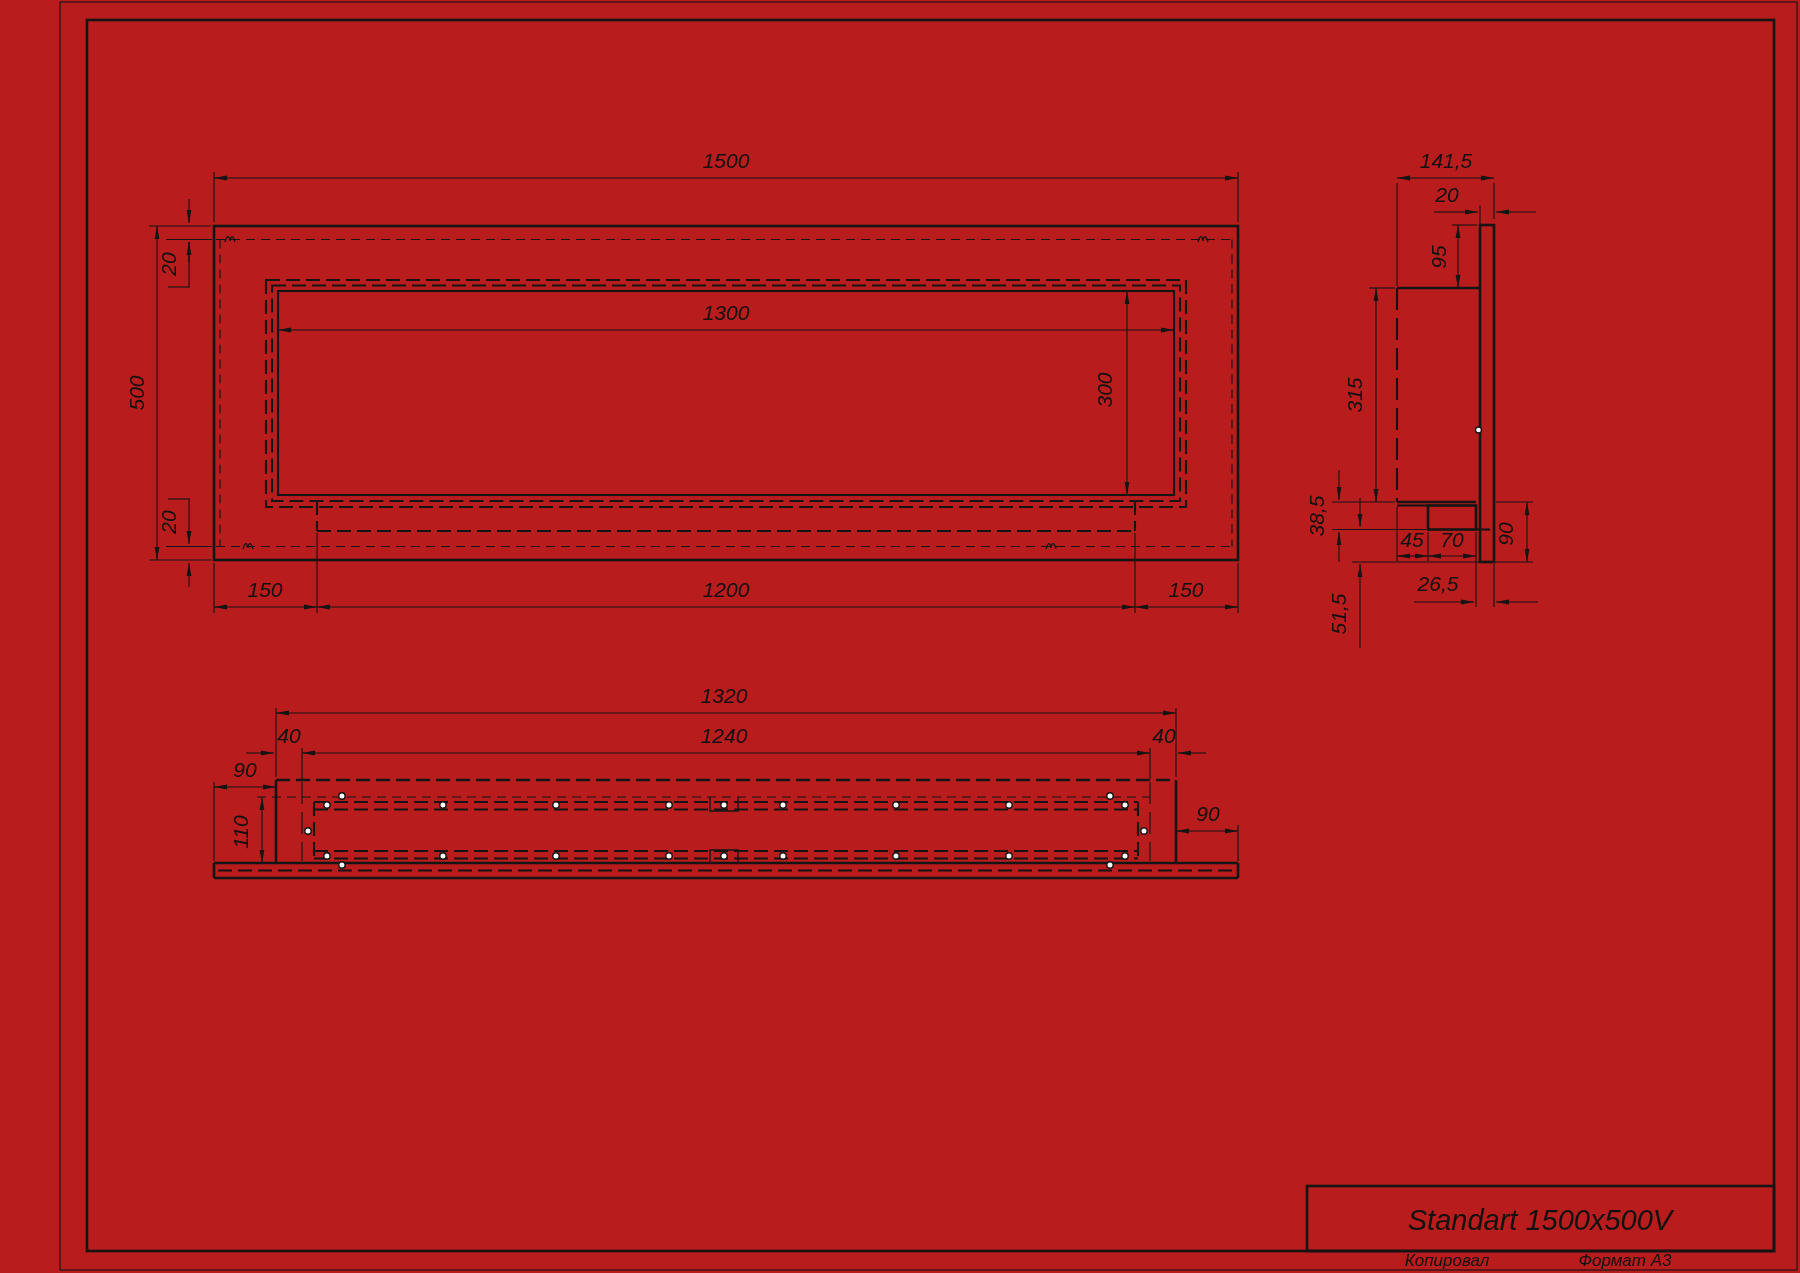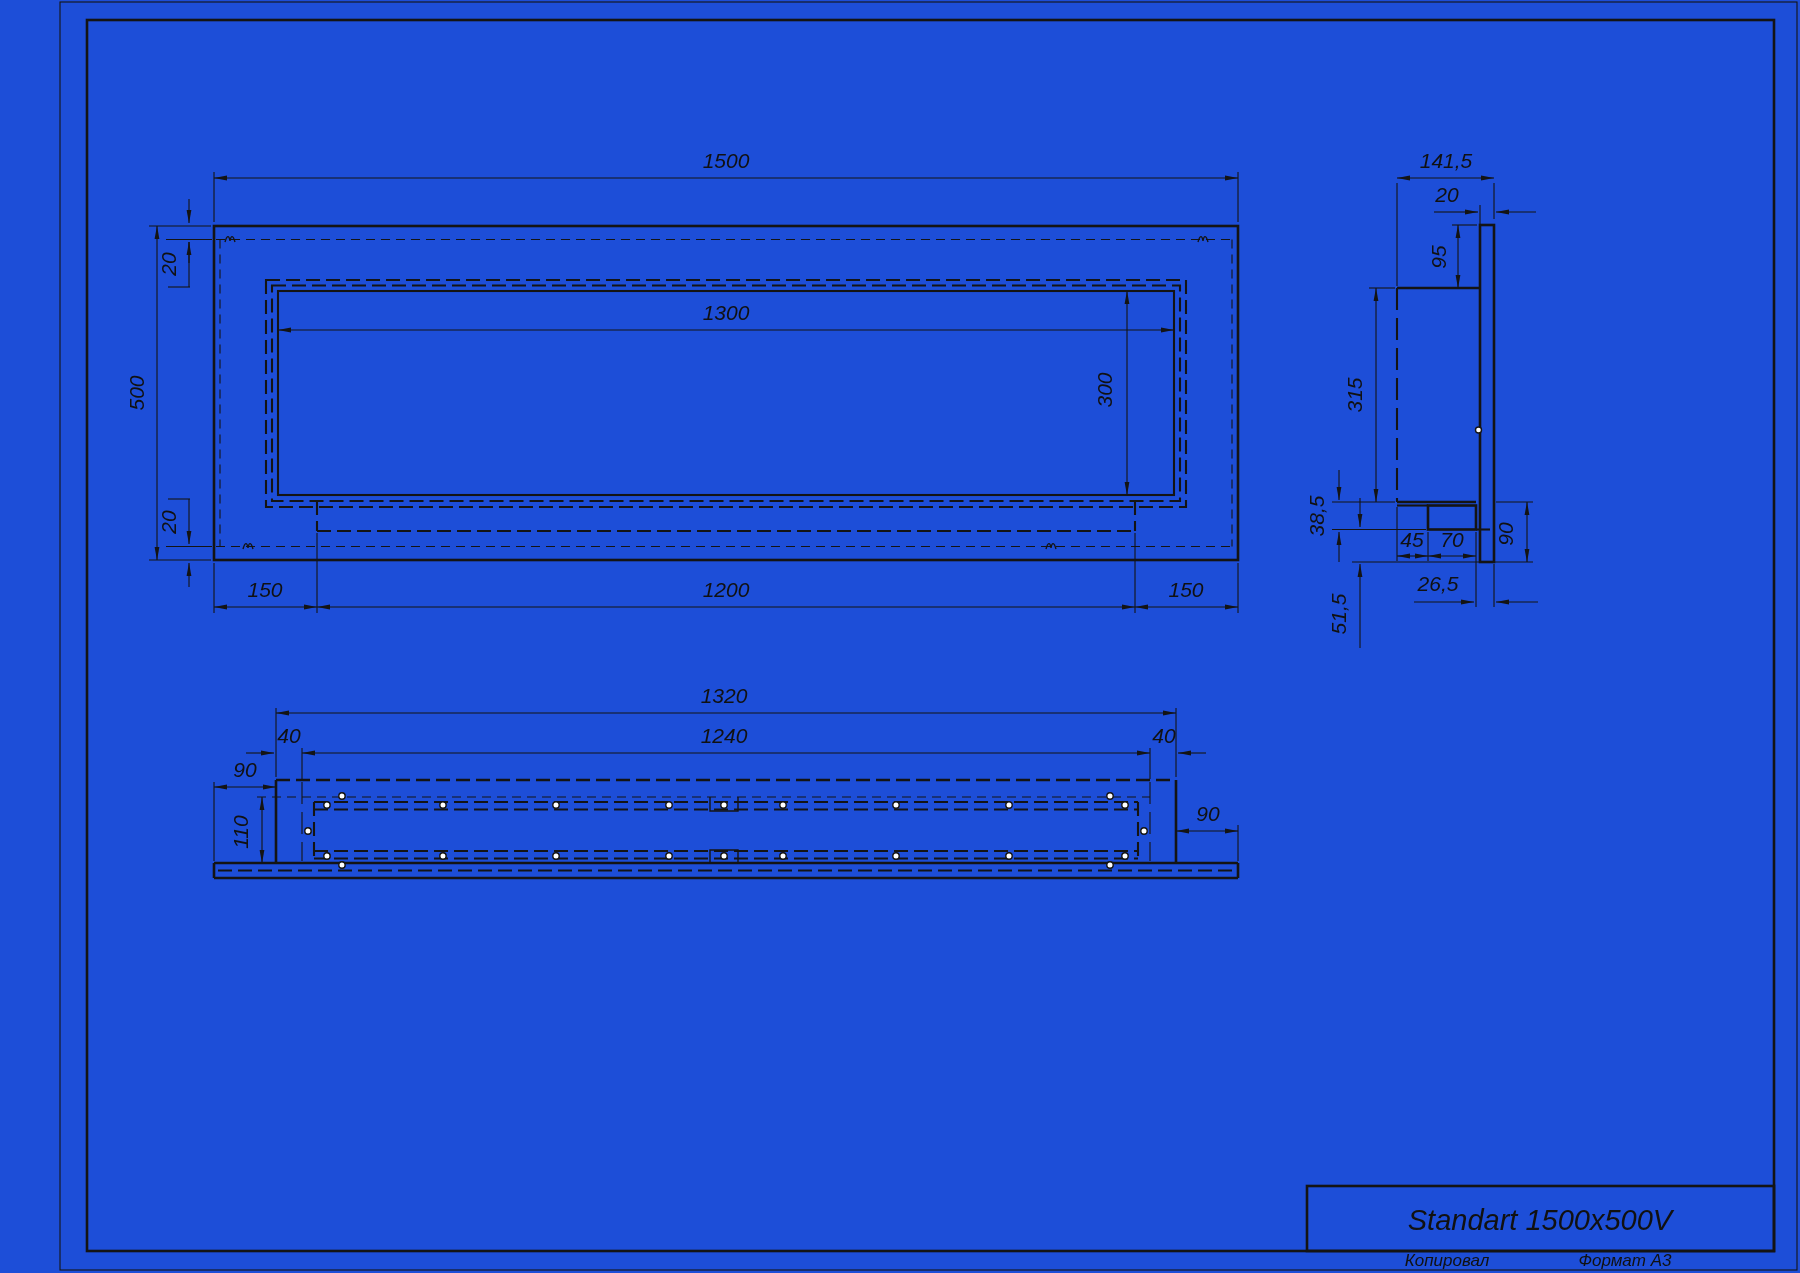--- a/index.html
+++ b/index.html
@@ -1,17 +1,17 @@
 <!DOCTYPE html>
 <html><head>
 <meta charset="utf-8">
 <style>
   html,body{margin:0;padding:0;background:#ffffff;}
   body{font-family:"Liberation Sans",sans-serif;}
-  .sheet{position:relative;width:1800px;height:1273px;background:#1d4ed8;overflow:hidden;}
+  .sheet{position:relative;width:1800px;height:1273px;background:#b91c1c;overflow:hidden;}
   svg{display:block;}
   
   .lw-h{stroke:#141414;stroke-width:2.6;fill:none;}
   .lw-m{stroke:#141414;stroke-width:2.1;fill:none;}
   .lw-t{stroke:#141414;stroke-width:1.1;fill:none;}
   .lw-s{stroke:#141414;stroke-width:1.4;fill:none;}
   .dash-h{stroke-dasharray:14 6;}
   .dash-t{stroke-dasharray:9 6;}
   .dash-l{stroke-dasharray:22 8;}
   .hole{fill:#fff;stroke:#141414;stroke-width:1.4;}

